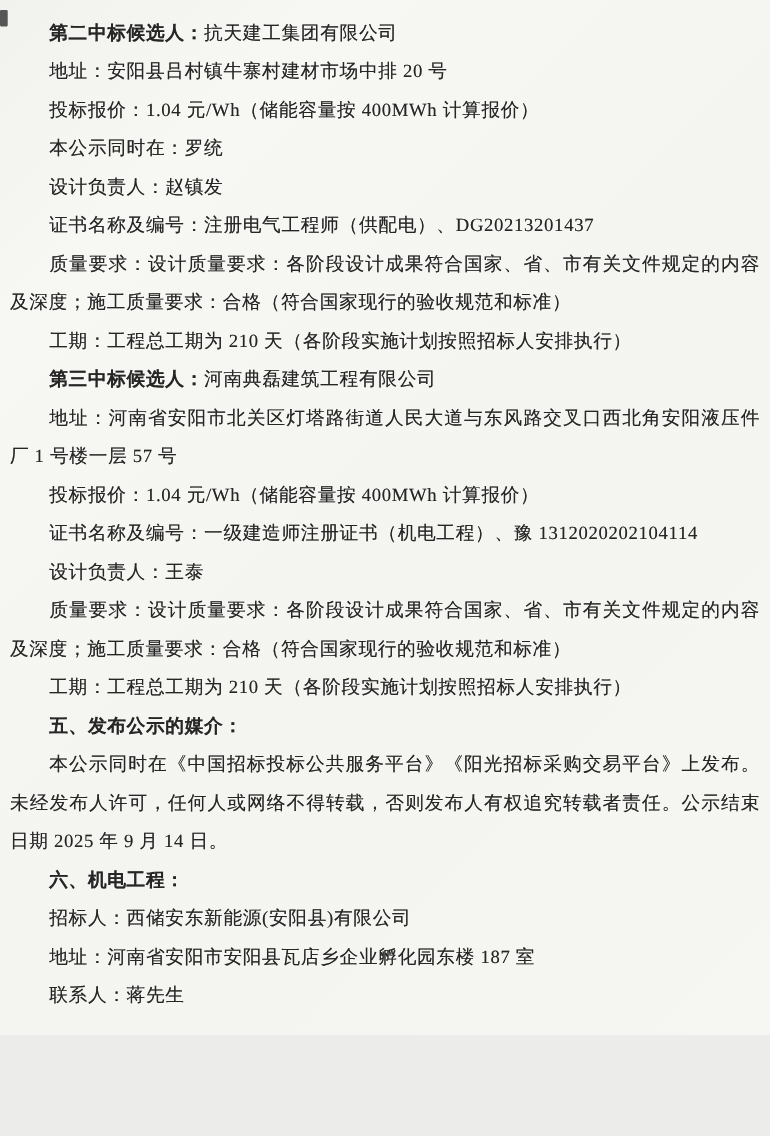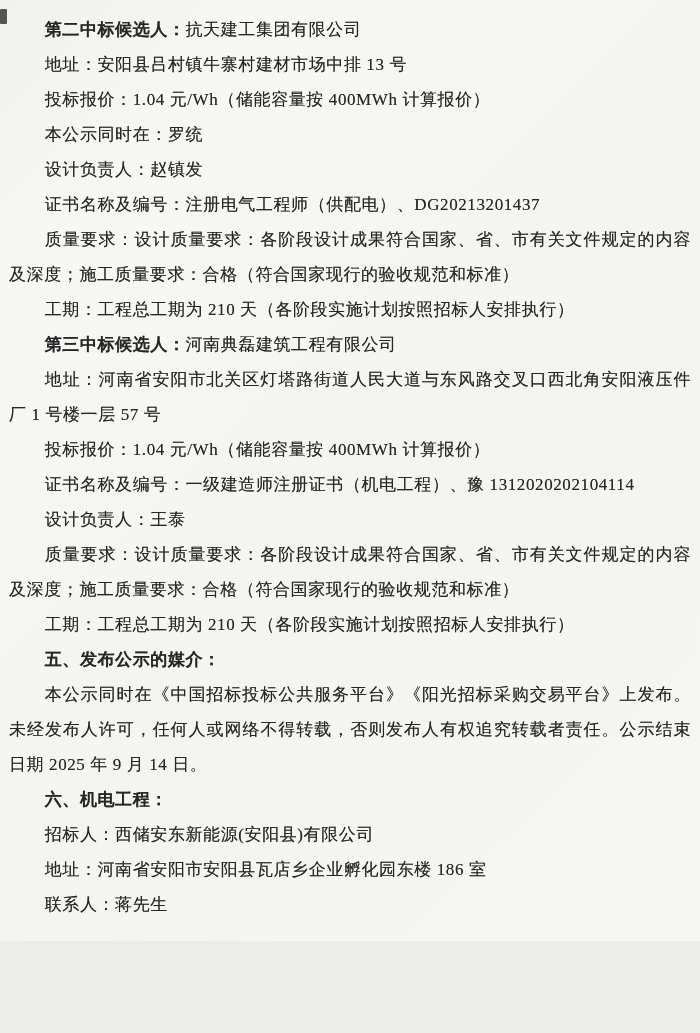--- a/index.html
+++ b/index.html
@@ -46,34 +46,34 @@
     font-weight: bold;
   }
 </style>
 </head>
 <body>
 
 <div class="page">
   <div class="scan-speck"></div>
   <div class="doc-body">
       <p><b class="label">第二中标候选人：</b><span>抗天建工集团有限公司</span></p>
-      <p>地址：安阳县吕村镇牛寨村建材市场中排 13 号</p>
+      <p>地址：安阳县吕村镇牛寨村建材市场中排 20 号</p>
       <p>投标报价：1.04 元/Wh（储能容量按 400MWh 计算报价）</p>
       <p>本公示同时在：罗统</p>
       <p>设计负责人：赵镇发</p>
       <p>证书名称及编号：注册电气工程师（供配电）、DG20213201437</p>
       <p>质量要求：设计质量要求：各阶段设计成果符合国家、省、市有关文件规定的内容及深度；施工质量要求：合格（符合国家现行的验收规范和标准）</p>
       <p>工期：工程总工期为 210 天（各阶段实施计划按照招标人安排执行）</p>
       <p><b class="label">第三中标候选人：</b><span>河南典磊建筑工程有限公司</span></p>
       <p>地址：河南省安阳市北关区灯塔路街道人民大道与东风路交叉口西北角安阳液压件厂 1 号楼一层 57 号</p>
       <p>投标报价：1.04 元/Wh（储能容量按 400MWh 计算报价）</p>
       <p>证书名称及编号：一级建造师注册证书（机电工程）、豫 1312020202104114</p>
       <p>设计负责人：王泰</p>
       <p>质量要求：设计质量要求：各阶段设计成果符合国家、省、市有关文件规定的内容及深度；施工质量要求：合格（符合国家现行的验收规范和标准）</p>
       <p>工期：工程总工期为 210 天（各阶段实施计划按照招标人安排执行）</p>
       <p class="heading">五、发布公示的媒介：</p>
       <p>本公示同时在《中国招标投标公共服务平台》《阳光招标采购交易平台》上发布。未经发布人许可，任何人或网络不得转载，否则发布人有权追究转载者责任。公示结束日期 2025 年 9 月 14 日。</p>
       <p class="heading">六、机电工程：</p>
       <p>招标人：西储安东新能源(安阳县)有限公司</p>
-      <p>地址：河南省安阳市安阳县瓦店乡企业孵化园东楼 186 室</p>
+      <p>地址：河南省安阳市安阳县瓦店乡企业孵化园东楼 187 室</p>
       <p>联系人：蒋先生</p>
     </div>
 </div>
 
 </body></html>

